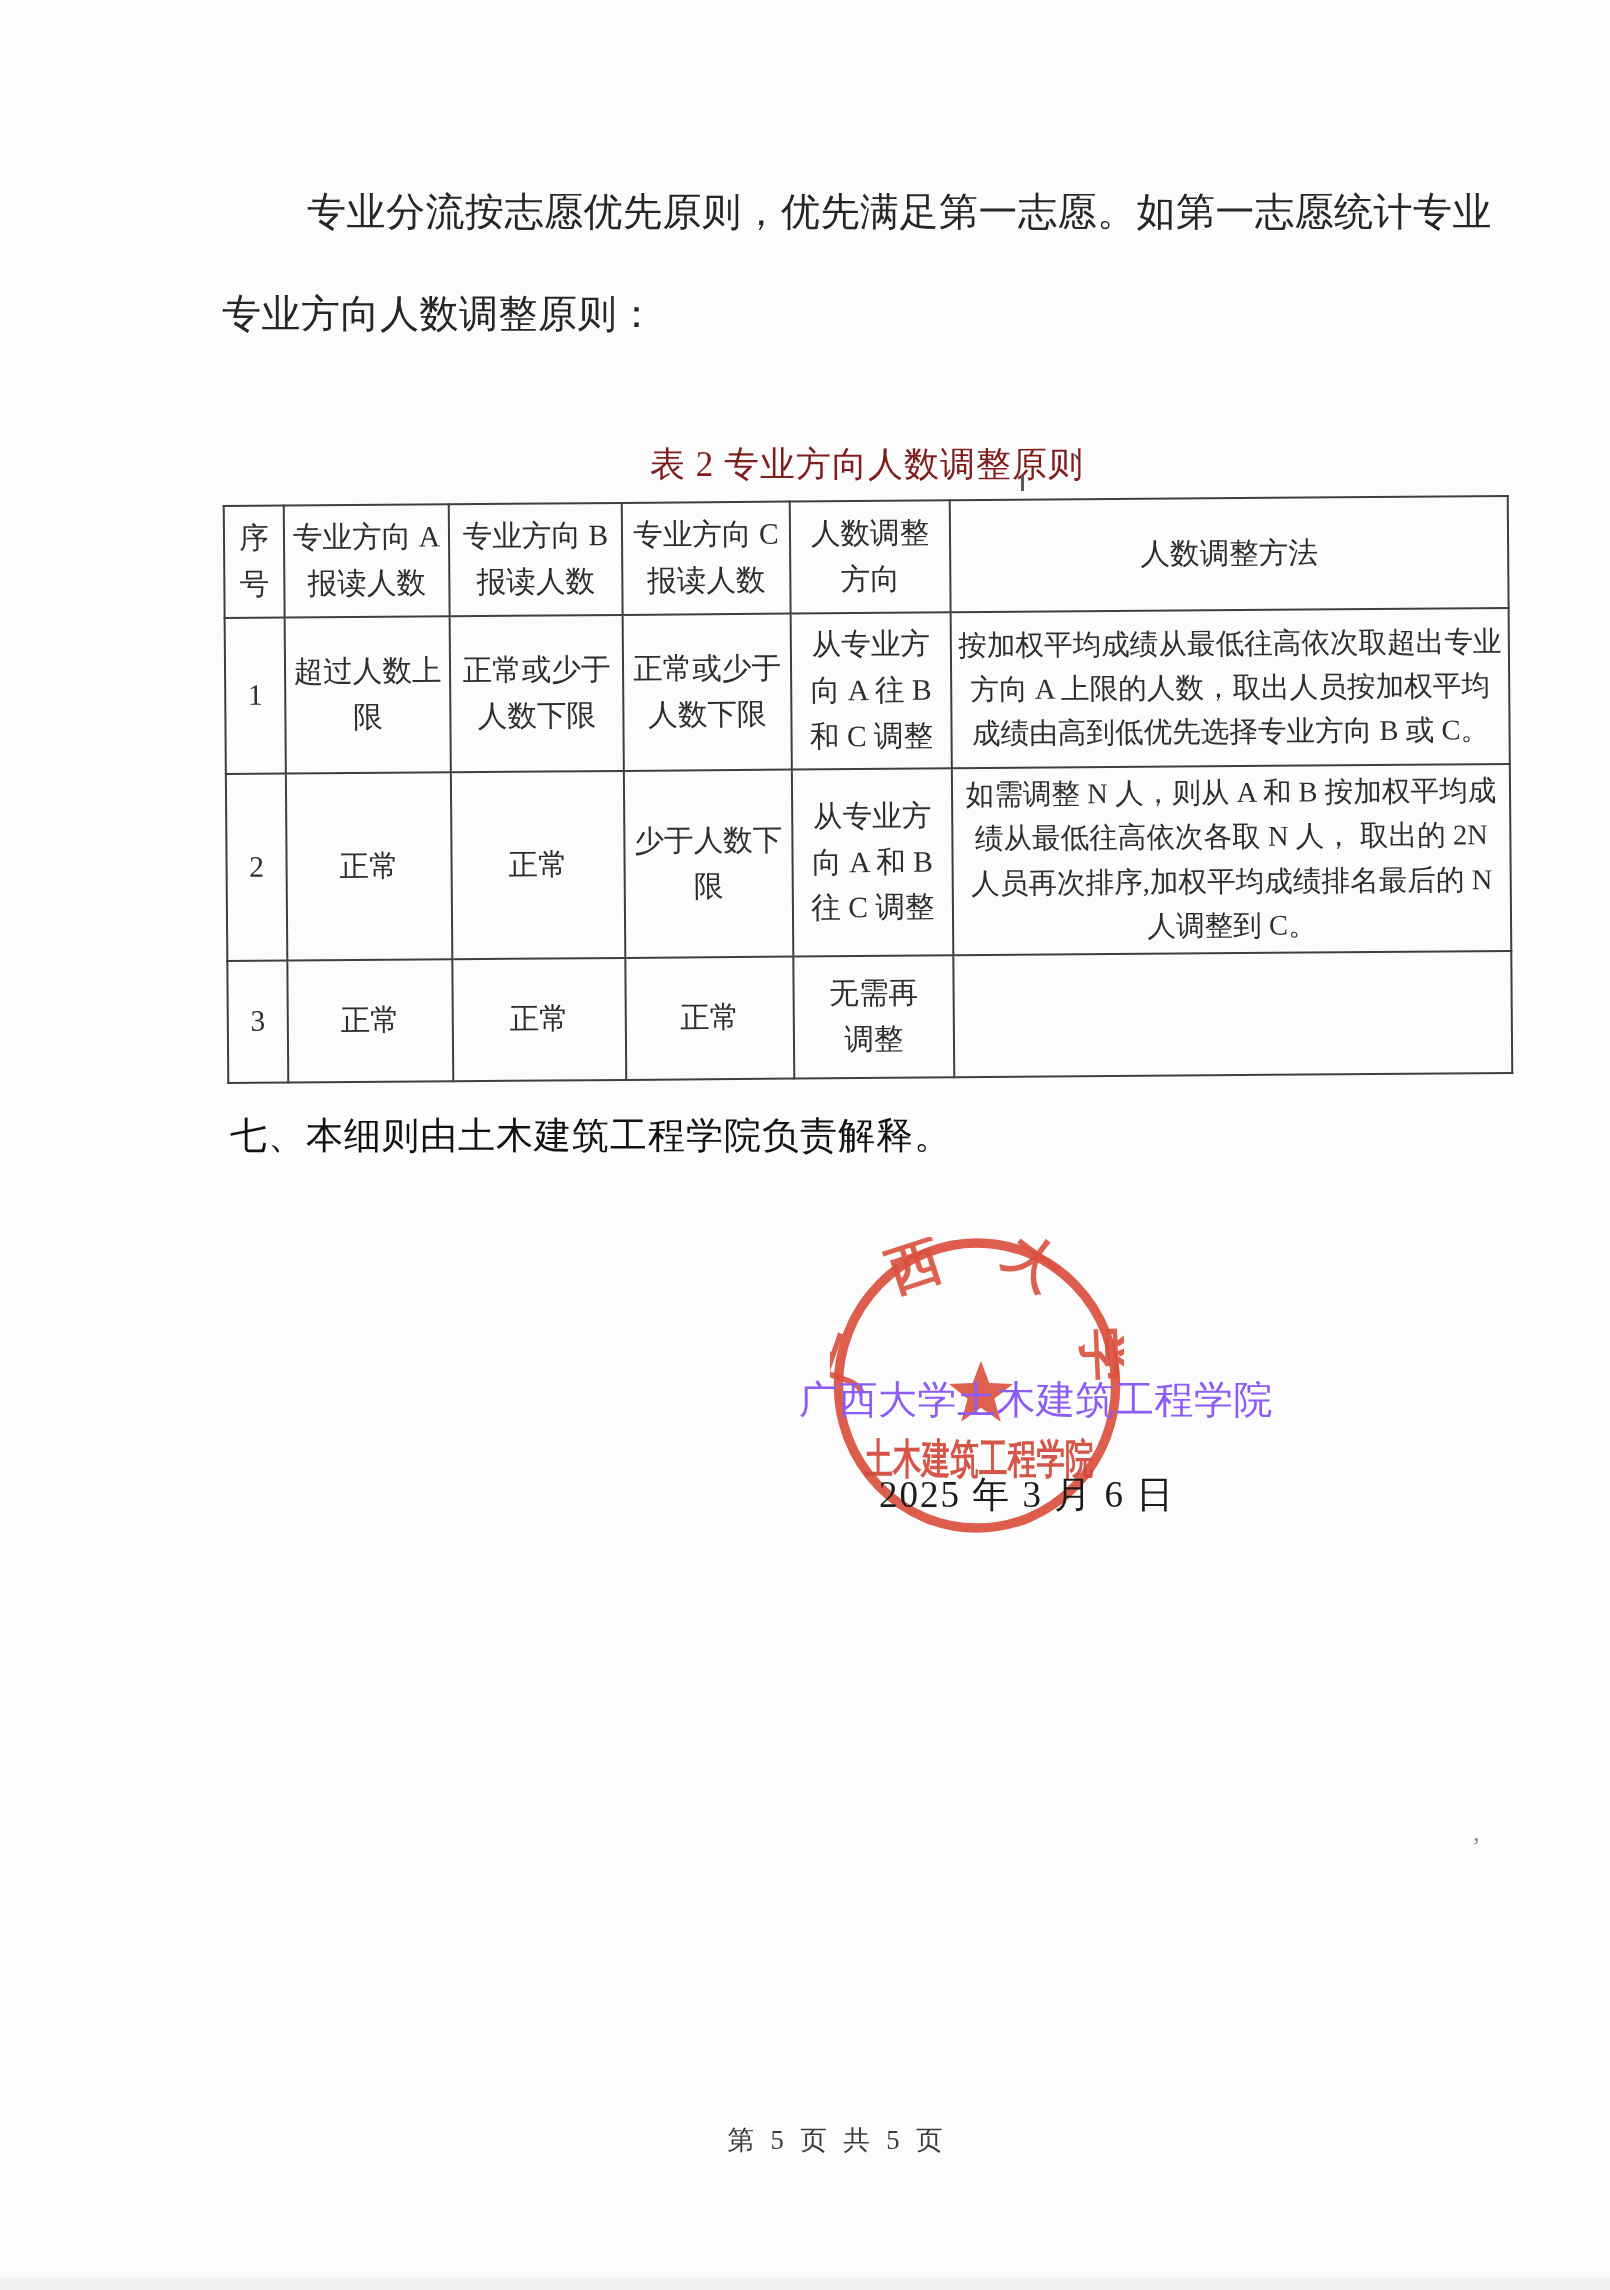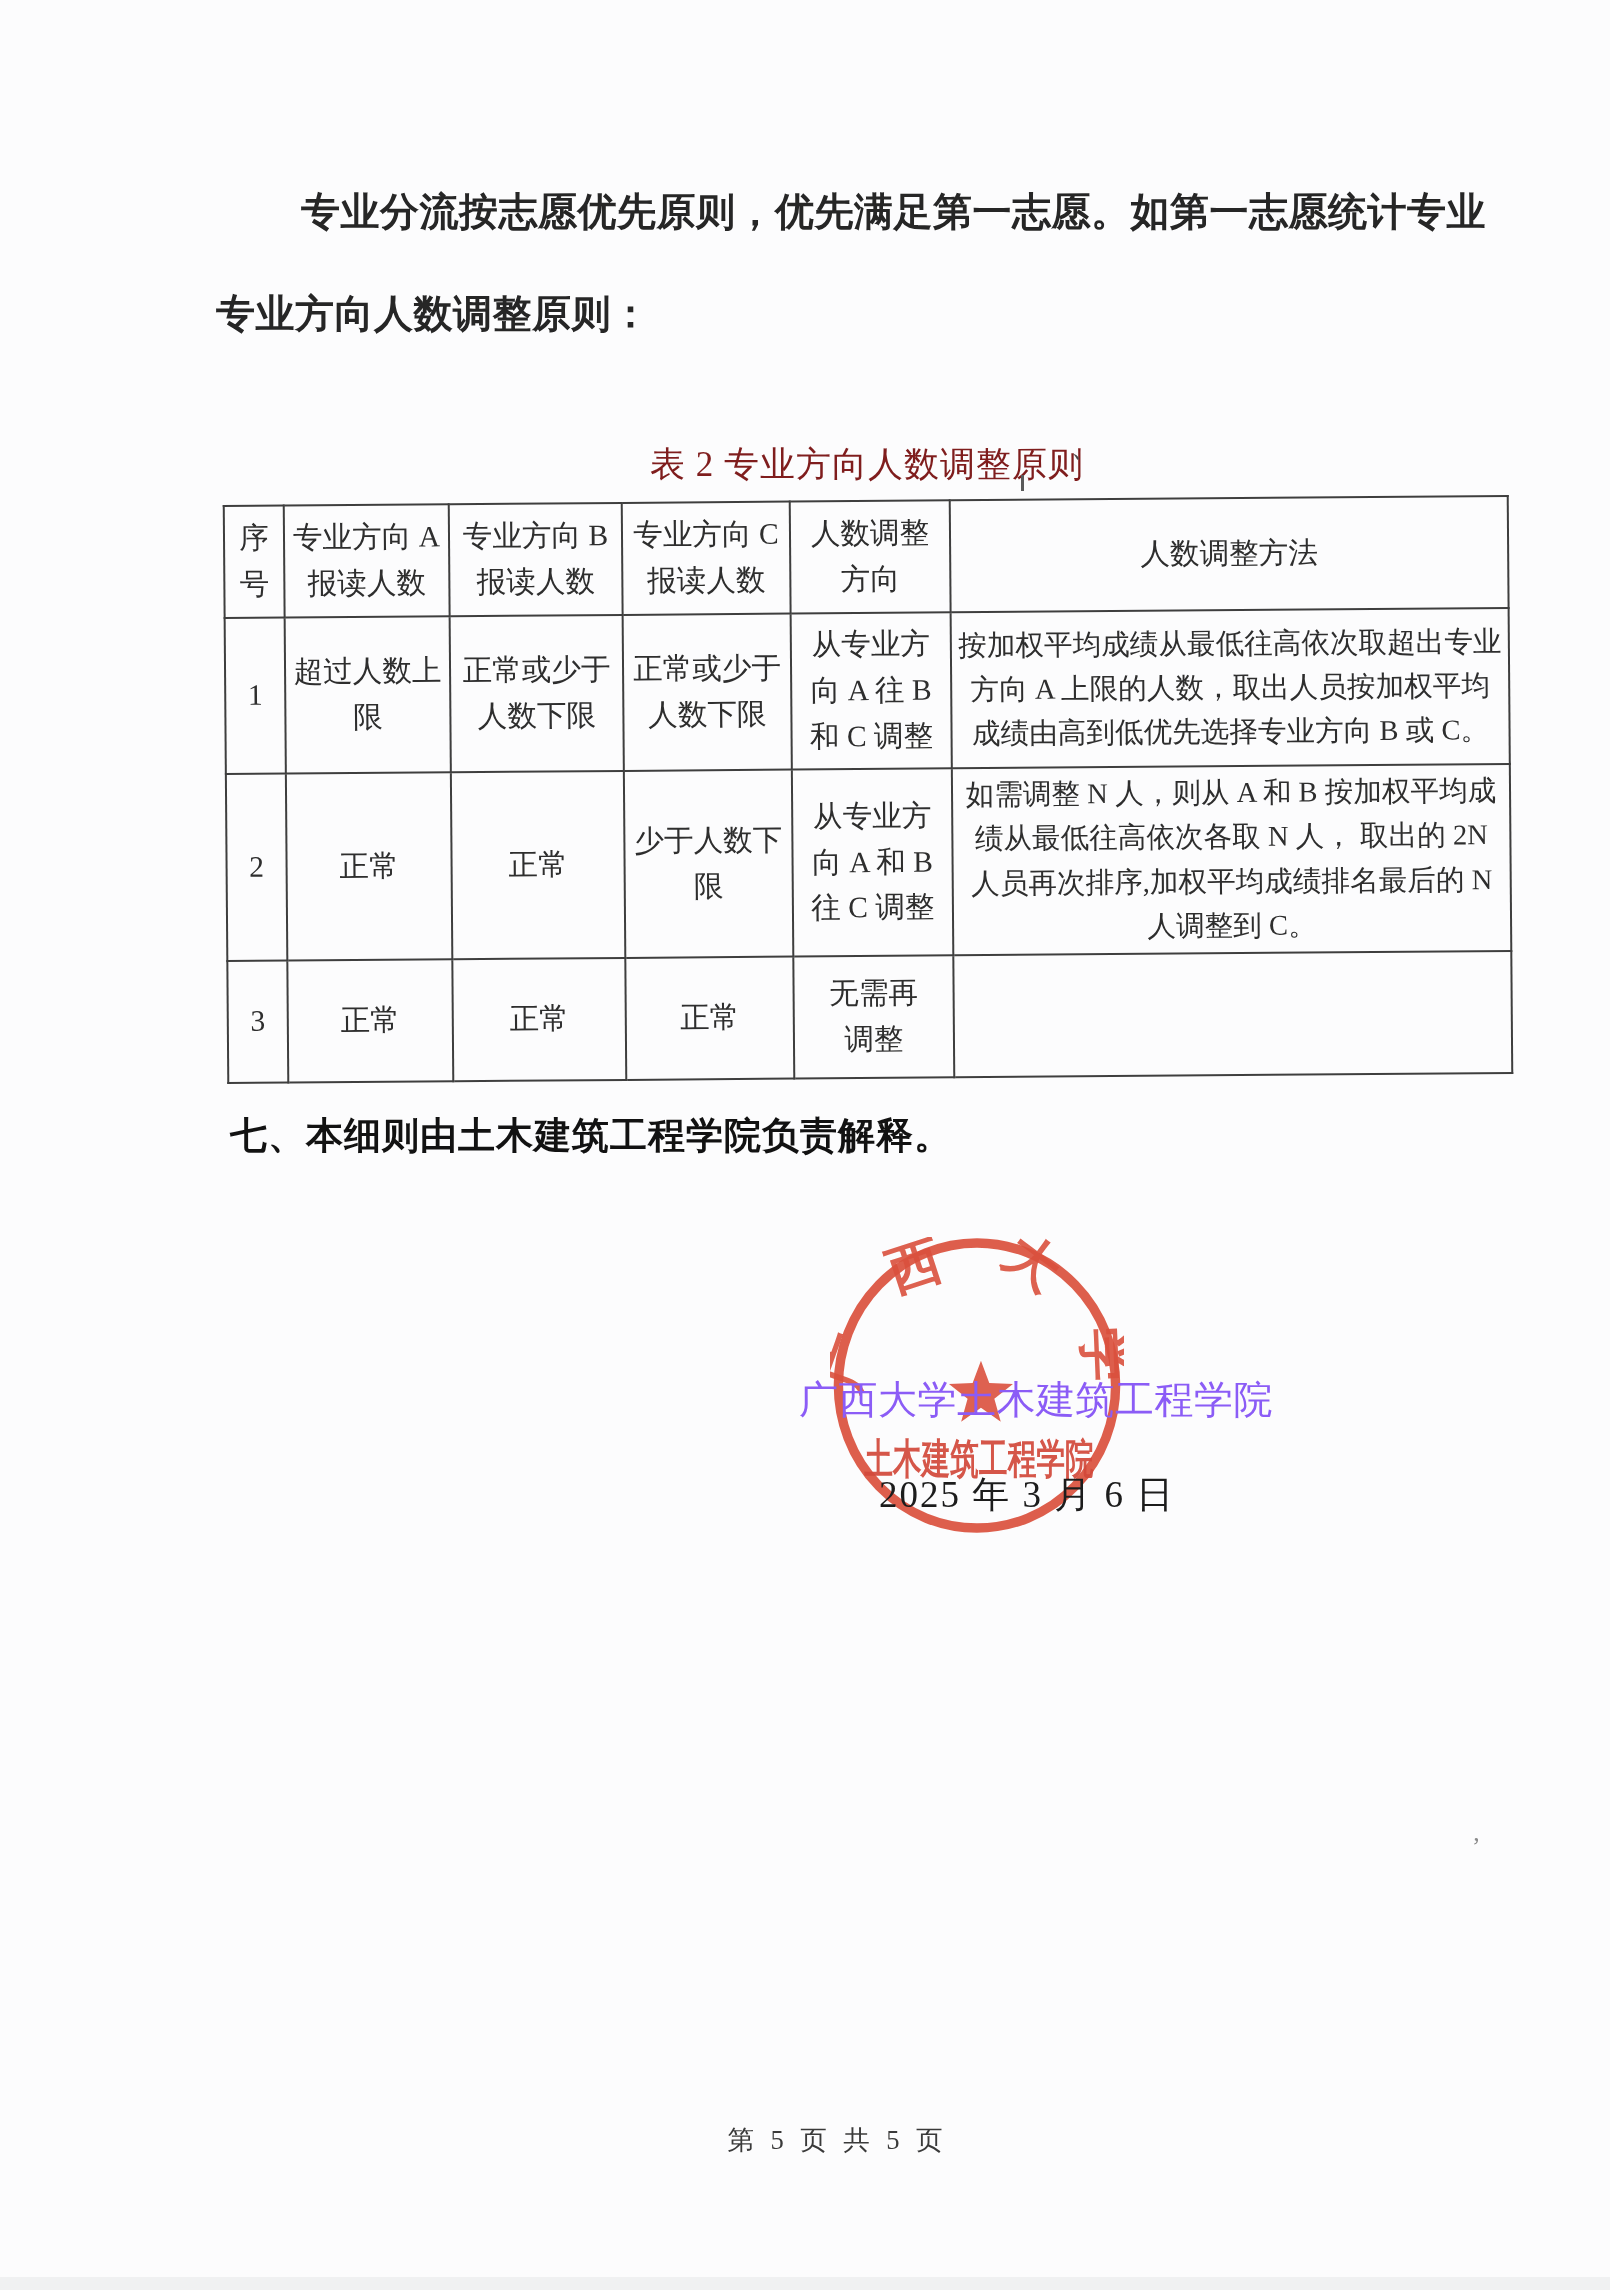--- a/index.html
+++ b/index.html
@@ -2,21 +2,21 @@
 <html><head>
 <meta charset="utf-8">
 <style>
   html,body { margin:0; padding:0; background:#ffffff; }
   .page {
     position:relative; width:1611px; height:2290px;
     background:#fcfcfd; overflow:hidden;
     font-family:"Liberation Serif", serif; color:#262626;
   }
   
-  .paragraph { position:absolute; left:216px; top:161px; width:1292px;font-weight:bold; }
+  .paragraph { position:absolute; left:222px; top:161px; width:1292px; }
   .para-line { height:102px; line-height:102px; font-size:39px; letter-spacing:0.5px; white-space:nowrap; }
   .para-line.indent { text-indent:85px; }
   
   .table-title { position:absolute; left:225px; top:441px; width:1284px; text-align:center; font-size:35px; letter-spacing:1px; color:#7f1d1d; }
   .mark-title-tail { position:absolute; left:1070px; top:426px; font-size:29.6px; color:#4a4a4a; }
   .mark-tick { position:absolute; left:1021px; top:475px; width:3px; height:15.8px; background:#5a5a5a; }
   .mark-quote { position:absolute; left:1472px; top:1832px; font-size:25.6px; color:#8a8a8a; }
   
   table.rules {
     position:absolute; left:225px; top:500px; width:1284px;
@@ -29,21 +29,21 @@
     white-space:pre-line; font-weight:normal; padding:3.9px 5.9px; line-height:1.55;
   }
   tr.h-row  { height:112px; }
   tr.row-1  { height:156px; }
   tr.row-2  { height:179px; }
   tr.row-3  { height:122px; }
   td.method { text-align:justify; padding:7.9px 15.8px 7.9px 17.7px; font-size:28.6px; line-height:1.78; white-space:normal; }
   
   .closing-heading {
     position:absolute; left:230px; top:1111px;
-    font-family:"Liberation Sans", sans-serif; font-weight:700;
+    font-family:"Liberation Sans", sans-serif; font-weight:400;
     font-size:37px; letter-spacing:1px; color:#121212; white-space:nowrap;
   }
   
   .sig-org  { position:absolute; left:799px; top:1373px; font-size:39px; color:#8b5cf6; letter-spacing:0.5px; z-index:3; white-space:nowrap; }
   .sig-date { position:absolute; left:879px; top:1470px; font-size:37px; color:#1c1c1c; letter-spacing:2px; z-index:3; white-space:nowrap; }
   .seal { position:absolute; left:830px; top:1237px; width:294px; height:297px; z-index:2; opacity:0.93; }
   
   .footer { position:absolute; left:0; top:2114px; width:1611px; text-align:center; text-indent:64px; font-size:26.6px; letter-spacing:4.9px; color:#3a3a3a;margin-top:8px; }
   .bottom-band { position:absolute; left:0; bottom:0; width:100%; height:12.8px; background:#f0f1f2; }
 </style>

